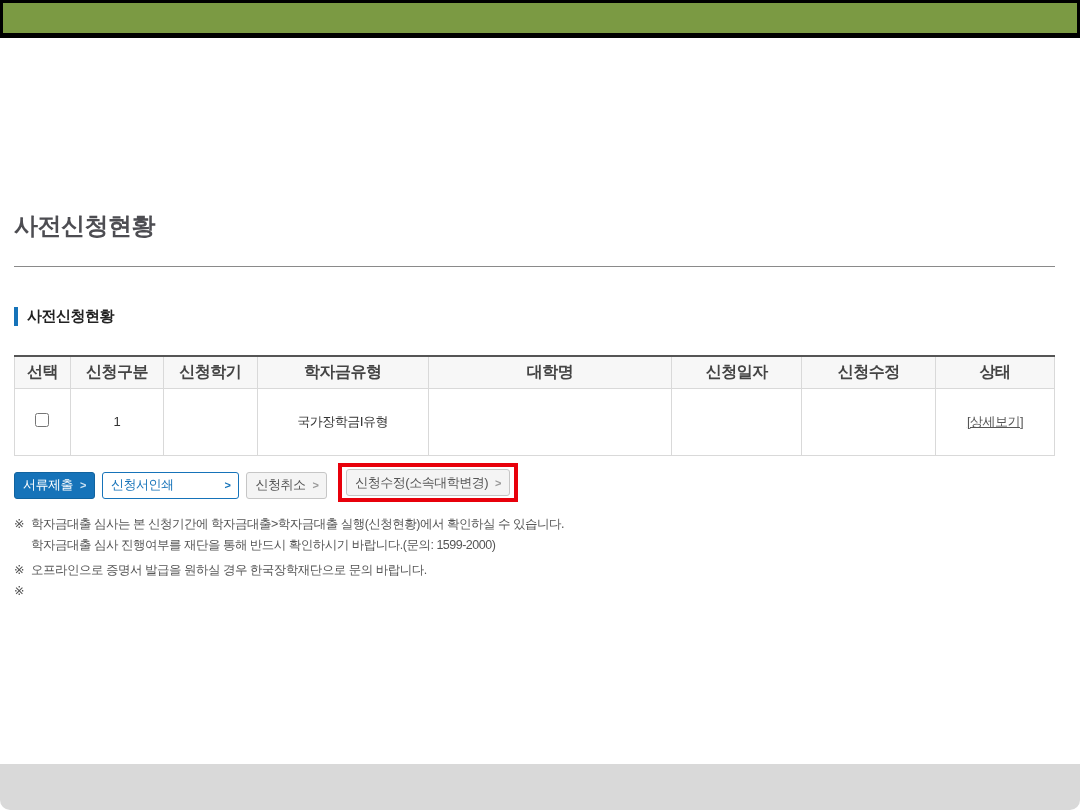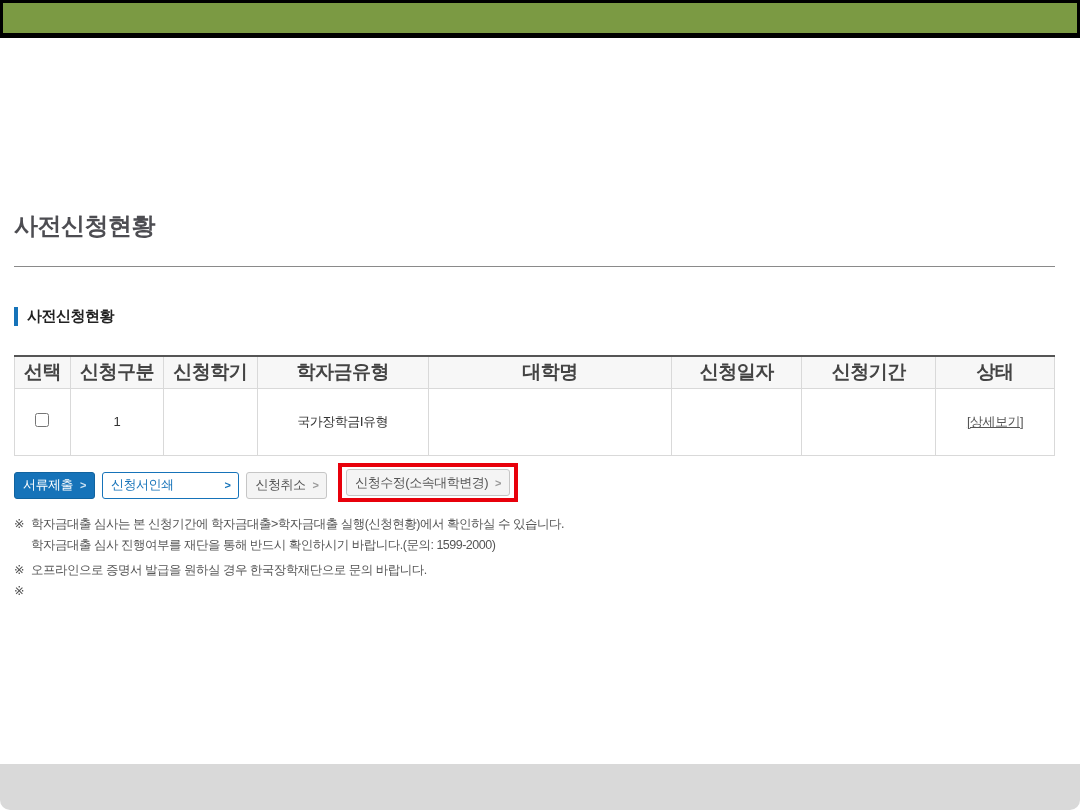--- a/index.html
+++ b/index.html
@@ -18,21 +18,21 @@
   .title-rule { position:absolute; top:266px; left:0; width:1041px; height:0;
     border-top:1px solid #8a8a8a; }
 
   .section-head { position:absolute; top:307px; left:0; display:flex; align-items:center; }
   .section-bar { width:4px; height:19px; background:#1673b9; margin-right:9px; }
   .section-title { font-size:15px; font-weight:bold; color:#222; letter-spacing:-0.5px; }
 
   table.apps { position:absolute; top:355px; left:0; width:1041px; border-collapse:collapse;
     border-top:2px solid #555; }
   table.apps th { background:#f7f7f7; border:1px solid #d9d9d9; border-top:none;
-    height:32px; font-size:19px; font-weight:bold; color:#444; letter-spacing:-0.5px; }
+    height:32px; font-size:16px; font-weight:bold; color:#444; letter-spacing:-0.5px; }
   table.apps td { background:#fff; border:1px solid #d9d9d9; height:67px;
     text-align:center; font-size:13px; color:#333; letter-spacing:-0.5px; }
   col.c-sel{width:56px} col.c-gubun{width:93px} col.c-hakgi{width:94px}
   col.c-type{width:171px} col.c-univ{width:244px} col.c-date{width:130px}
   col.c-period{width:134px} col.c-status{width:119px}
   .detail-link { color:#555; text-decoration:underline; cursor:pointer; }
   input.row-check { width:14px; height:14px; }
 
   .btn-row { position:absolute; top:463px; left:0; display:flex; align-items:center; }
   .btn { display:inline-flex; align-items:center; height:27px; padding:0 8px;
@@ -88,21 +88,21 @@
           <col class="c-status">
       </colgroup>
       <thead>
         <tr>
           <th>선택</th>
           <th>신청구분</th>
           <th>신청학기</th>
           <th>학자금유형</th>
           <th>대학명</th>
           <th>신청일자</th>
-          <th>신청기간</th>
+          <th>신청수정</th>
           <th>상태</th>
         </tr>
       </thead>
       <tbody>
         <tr>
           <td>
             <input type="checkbox" class="row-check" style="">
           </td>
           <td>1</td>
           <td></td>

